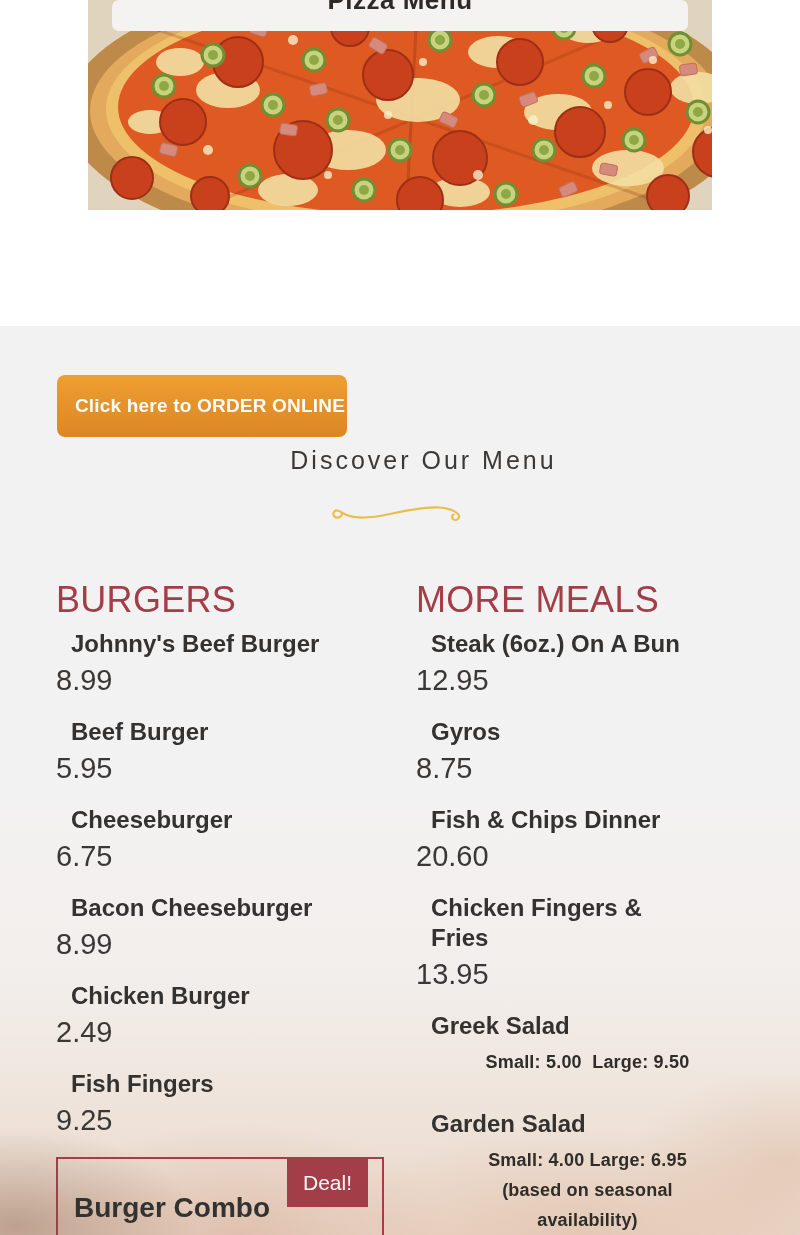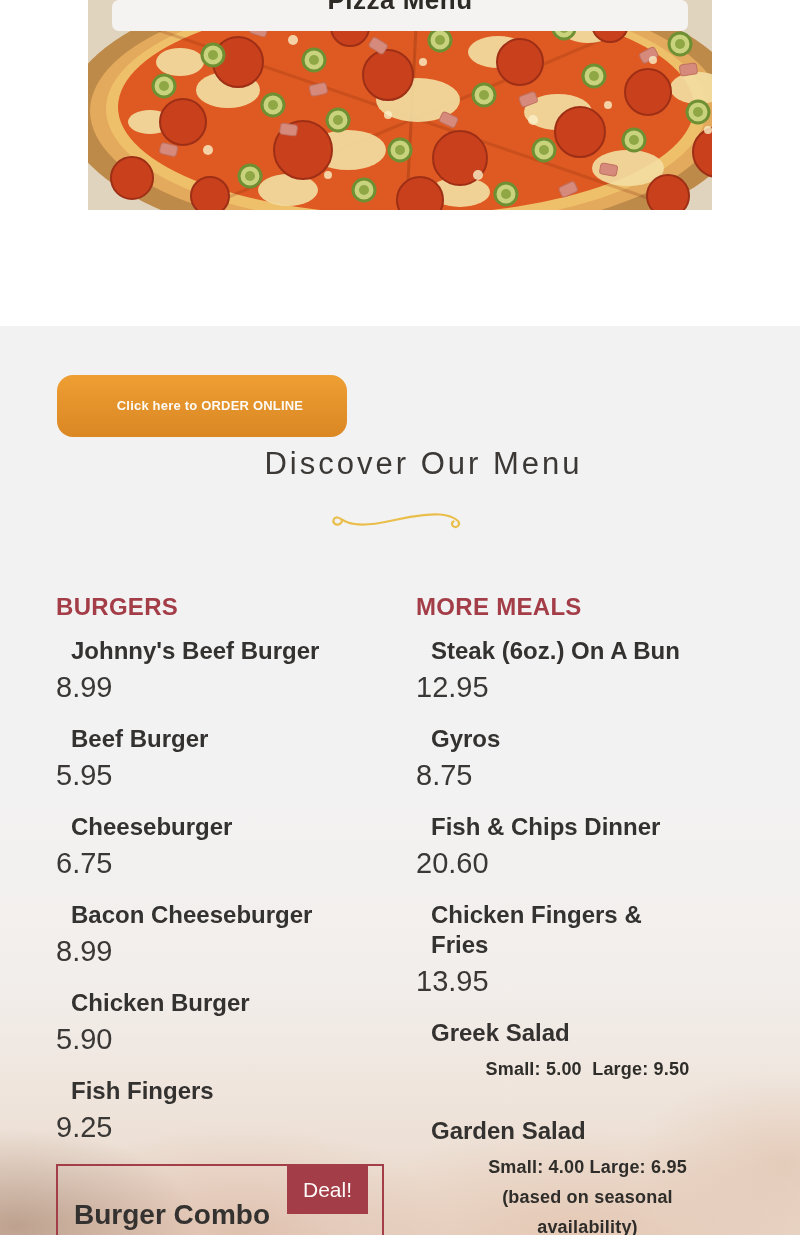--- a/index.html
+++ b/index.html
@@ -49,52 +49,52 @@
       radial-gradient(300px 160px at 30% 100%, rgba(210,160,135,0.40), rgba(210,160,135,0) 70%),
       radial-gradient(340px 150px at 72% 100%, rgba(224,186,160,0.50), rgba(224,186,160,0) 72%),
       radial-gradient(220px 130px at 98% 92%,  rgba(214,170,140,0.35), rgba(214,170,140,0) 70%),
       linear-gradient(180deg, #f3f2f2 0%, #f3f2f2 52%, #f2eeeb 72%, #eee2d8 88%, #e9d6c8 100%);
   }
   .order-btn {
     display: block;
     width: 290px; height: 62px;
     margin: 49px 0 0 57px;
     background: linear-gradient(180deg, #ee9f33 0%, #e3912a 55%, #db8824 100%);
-    border-radius: 16px;
+    border-radius: 8px;
     color: #fcfbf8;
-    font-size: 13px;
+    font-size: 19px;
     font-weight: bold;
     text-align: center;
     line-height: 62px;
     text-decoration: none;
     cursor: pointer;
     letter-spacing: 0.2px;
     padding-left: 16px;
   }
   .menu-title {
     margin-top: 9px;
     text-align: center;
-    font-size: 31px;
+    font-size: 25px;
     font-weight: 300;
     letter-spacing: 3px;
     color: #3b3835;
     padding-left: 47px;
   }
   .divider { display: block; margin: 22px auto 0; width: 140px; height: 30px; }
 
   .columns {
     margin: 56px 56px 0;
     display: grid;
     grid-template-columns: 1fr 1fr;
     column-gap: 32px;
   }
   .sec-heading {
-    font-size: 24px;
+    font-size: 36px;
     line-height: 34px;
-    font-weight: 700;
+    font-weight: 400;
     letter-spacing: 0.3px;
     color: #a33d48;
     margin-bottom: 12px;
   }
   .menu-item { margin-bottom: 20px; }
   .item-name {
     padding-left: 15px;
     font-size: 24px;
     line-height: 30px;
     font-weight: bold;
@@ -311,21 +311,21 @@
         <div class="menu-item">
           <div class="item-name">Cheeseburger</div>
           <div class="item-price">6.75</div>
         </div>
         <div class="menu-item">
           <div class="item-name">Bacon Cheeseburger</div>
           <div class="item-price">8.99</div>
         </div>
         <div class="menu-item">
           <div class="item-name">Chicken Burger</div>
-          <div class="item-price">5.90</div>
+          <div class="item-price">2.49</div>
         </div>
         <div class="menu-item">
           <div class="item-name">Fish Fingers</div>
           <div class="item-price">9.25</div>
         </div>
 
         <div class="deal-box">
           <div class="deal-badge">
             <span>Deal!</span>
           </div>

